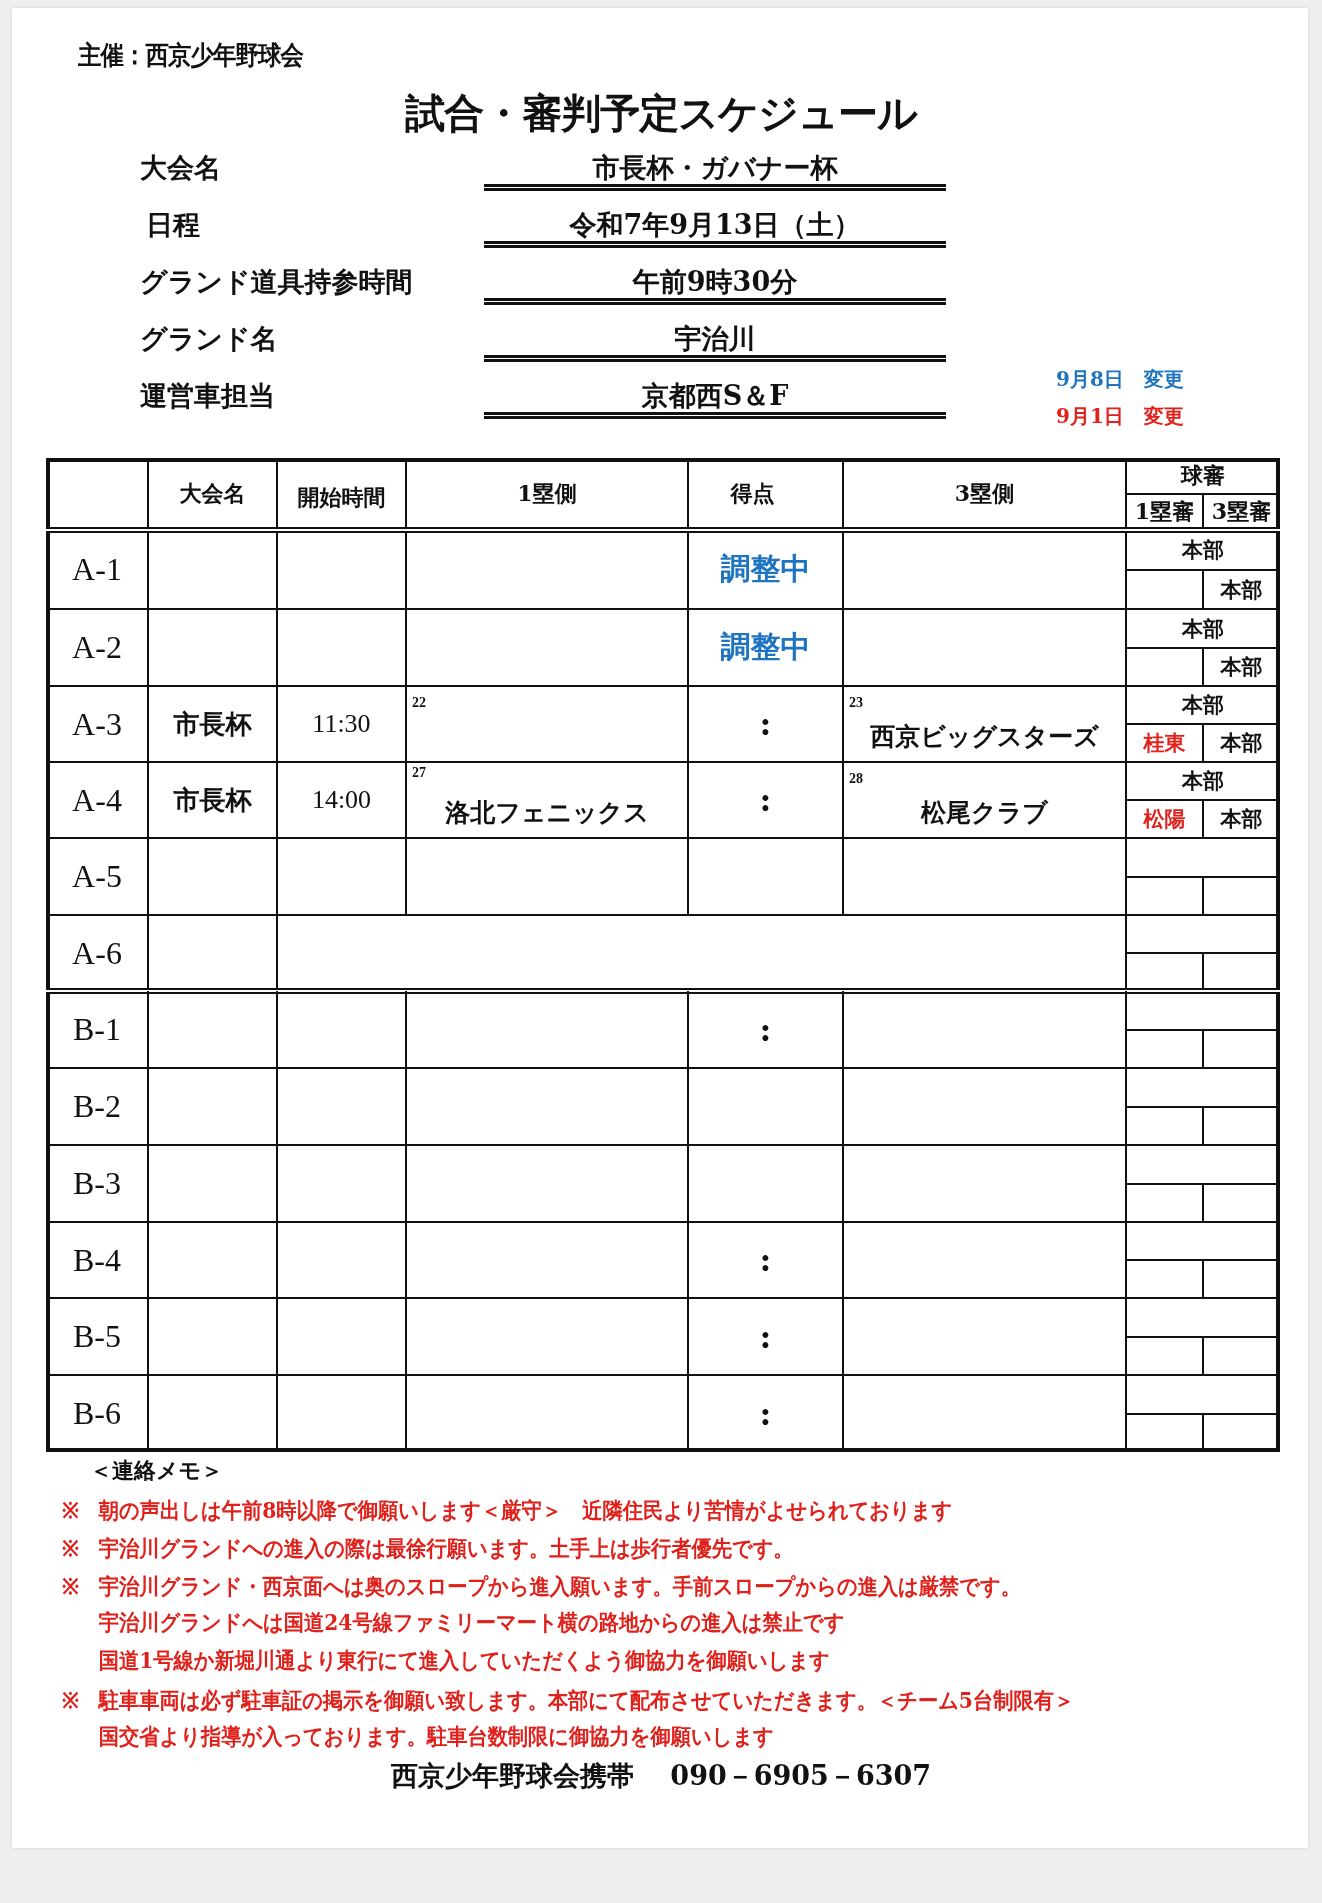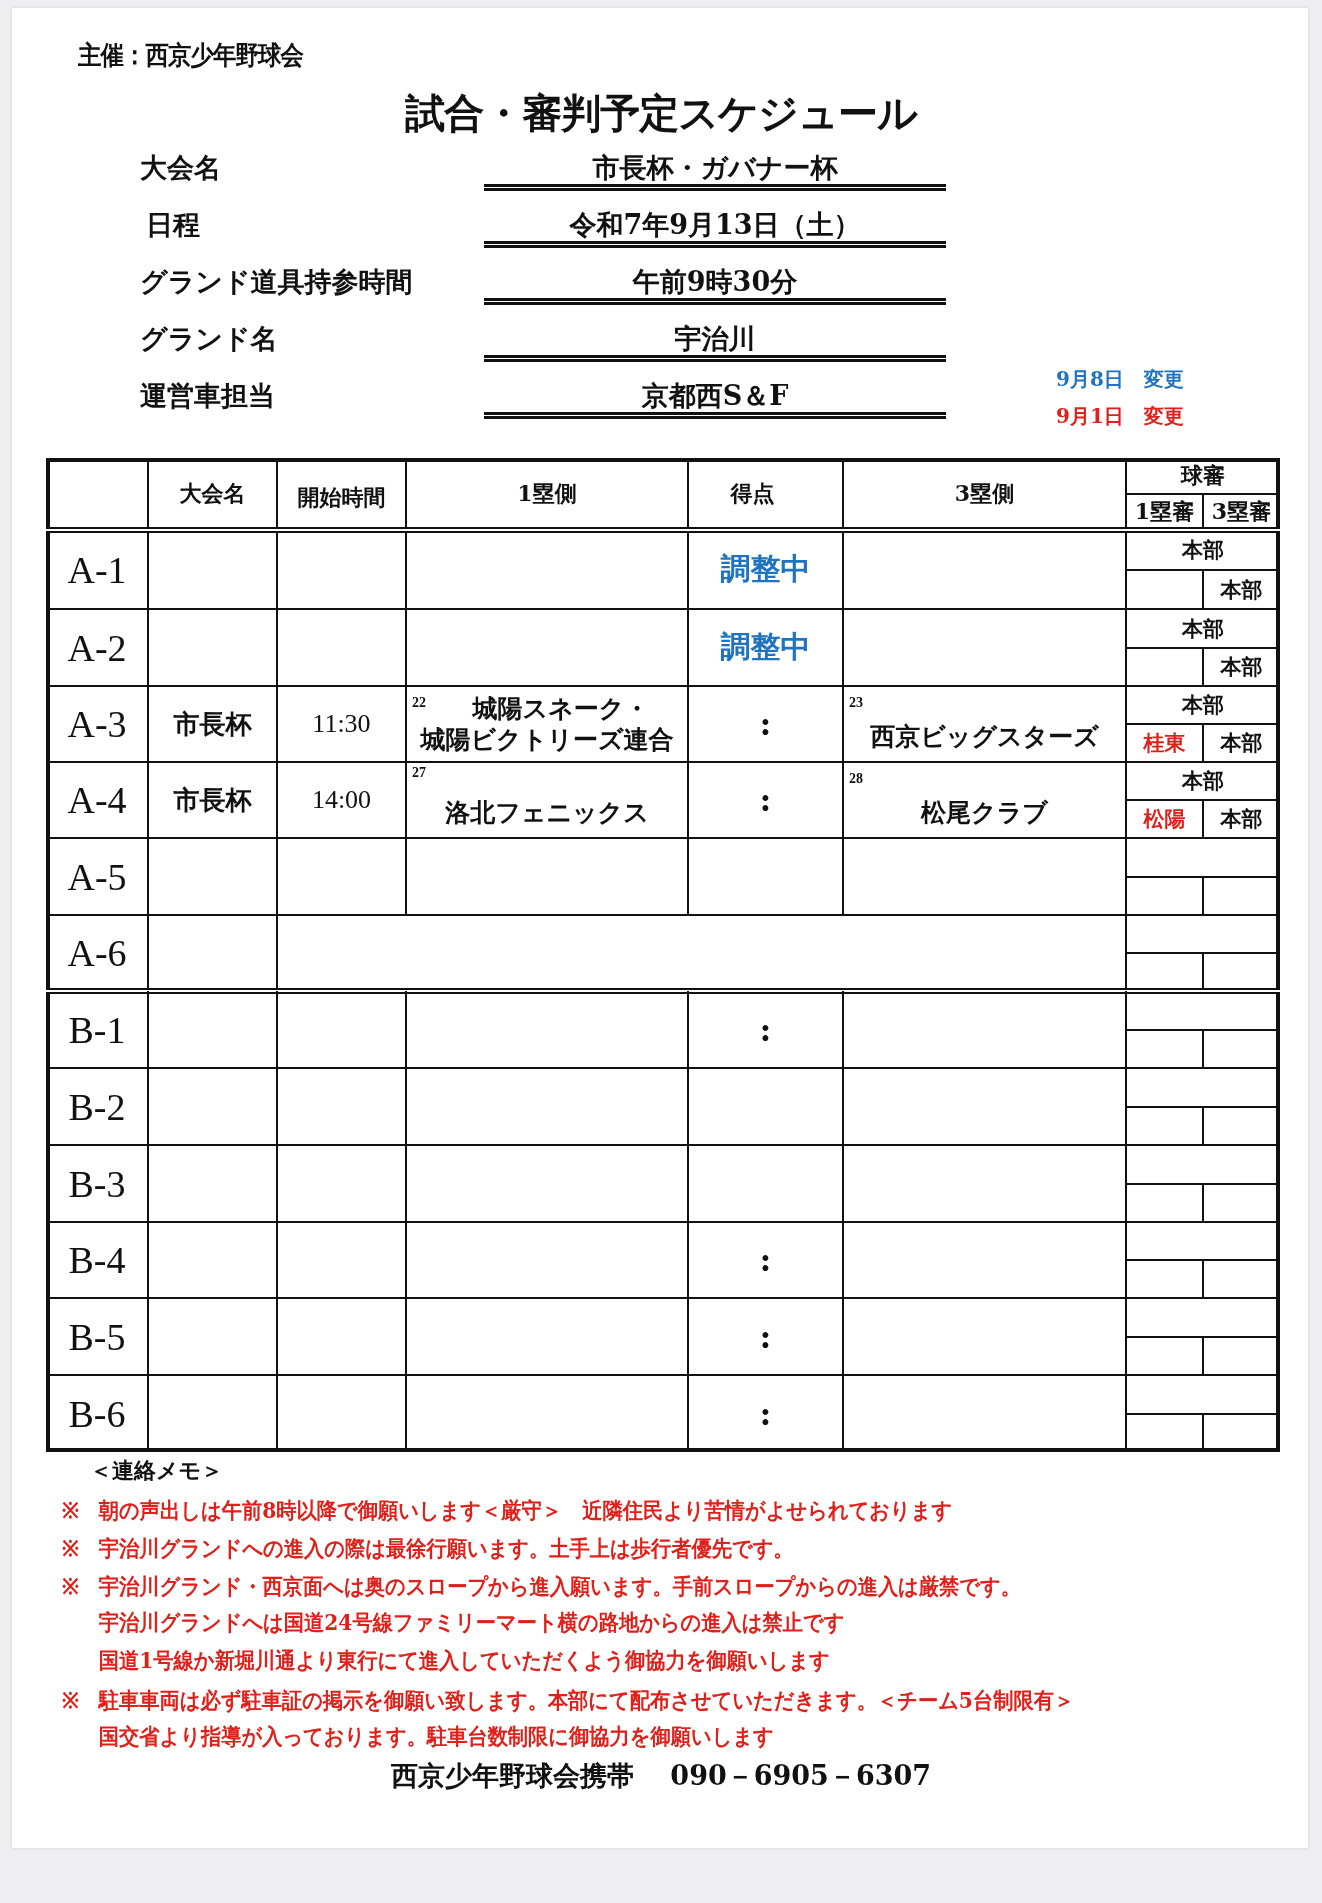--- a/index.html
+++ b/index.html
@@ -22,21 +22,21 @@
   .change-blue { color:#1f74c0; }
   .change-red { color:#e0201a; }
 
   .tbl { position:absolute; left:46px; top:458px; width:1234px; height:994px; border:4px solid #111; box-sizing:border-box; }
   .cell { position:absolute; box-sizing:border-box; display:flex; align-items:center; justify-content:center; text-align:center; }
   .vline { position:absolute; width:2px; background:#111; }
   .hline { position:absolute; height:2px; background:#111; }
   .dline { position:absolute; height:6px; border-top:2px solid #111; border-bottom:2px solid #111; box-sizing:border-box; background:#fff; }
   .hdr { font-size:22px; font-weight:bold; }
   .hdr-lg { font-size:22px; font-weight:bold; }
-  .rowlabel { font-size:38px; font-family:"Liberation Serif", serif; }
+  .rowlabel { font-size:32px; font-family:"Liberation Serif", serif; }
   .comp { font-size:26px; font-weight:bold; }
   .time { font-size:26px; font-family:"Liberation Serif", serif; }
   .team { font-size:25px; font-weight:bold; line-height:1.25; }
   .seed { position:absolute; font-size:14px; font-family:"Liberation Serif", serif; }
   .pending { color:#1f74c0; font-size:30px; font-weight:bold; }
   .colon { font-size:32px; font-weight:bold; }
   .ump { font-size:21px; font-weight:bold; }
   .ump-red { color:#e0201a; }
   .memo-head { left:90px; top:1456px; font-size:22px; font-weight:bold; }
   .memo { left:62px; font-size:22px; font-weight:bold; color:#e0201a; white-space:nowrap; transform:scaleX(0.92); transform-origin:left; }
@@ -144,24 +144,20 @@
     <div class="vline" style="left:687px;top:686px;height:76px;"></div>
     <div class="vline" style="left:842px;top:686px;height:76px;"></div>
     <div class="vline" style="left:1125px;top:686px;height:76px;"></div>
     <div class="hline" style="left:1126px;top:723px;width:154px;"></div>
     <div class="vline" style="left:1202px;top:724px;height:38px;"></div>
     <div class="cell rowlabel" style="left:46px;top:686px;width:102px;height:76px;">A-3</div>
     <div class="cell comp" style="left:148px;top:686px;width:129px;height:76px;">市長杯</div>
     <div class="cell time" style="left:277px;top:686px;width:129px;height:76px;">11:30</div>
     <div class="cell team" style="left:406px;top:686px;width:282px;height:76px;">
       <span class="seed" style="left: 6px; top: 8px;">22</span>
-      <div>
-        <div style="padding-left: 28px;">城陽スネーク・</div>
-        <div>城陽ビクトリーズ連合</div>
-      </div>
     </div>
     <div class="cell colon" style="left:688px;top:686px;width:155px;height:76px;">:</div>
     <div class="cell team" style="left:843px;top:686px;width:283px;height:76px;">
       <span class="seed" style="left: 6px; top: 8px;">23</span>
       <div style="margin-top: 26px;">西京ビッグスターズ</div>
     </div>
     <div class="cell ump" style="left:1126px;top:686px;width:154px;height:38px;">本部</div>
     <div class="cell ump ump-red" style="left:1126px;top:724px;width:77px;height:38px;">桂東</div>
     <div class="cell ump" style="left:1203px;top:724px;width:77px;height:38px;">本部</div>
     <div class="hline" style="left:46px;top:761px;width:1234px;"></div>

